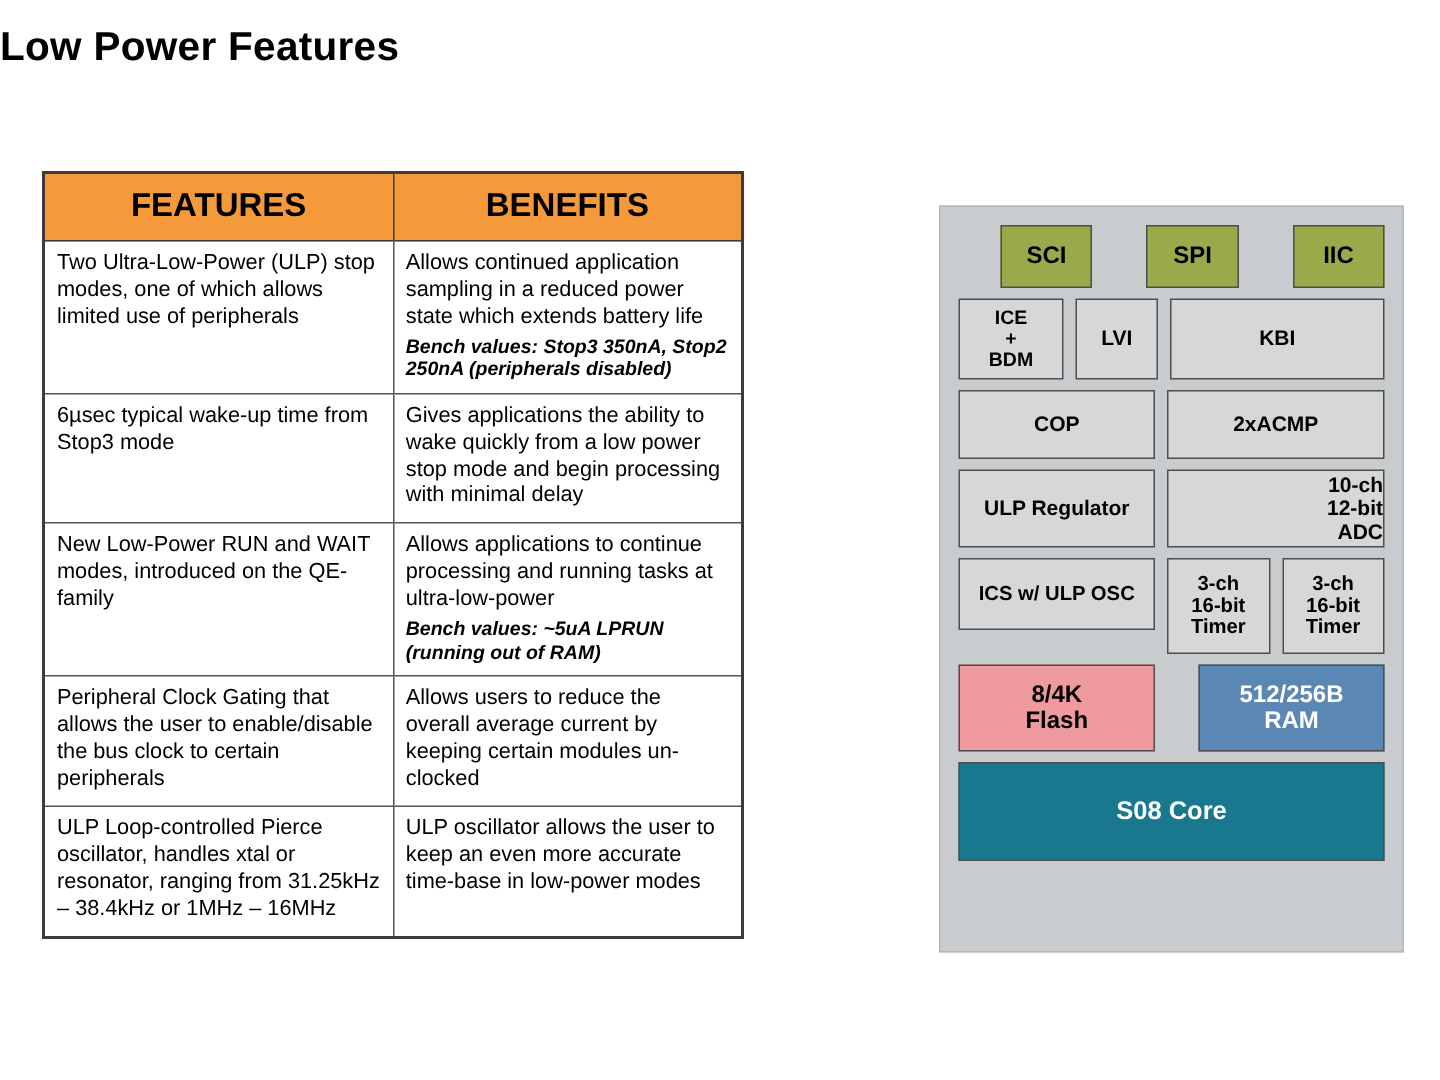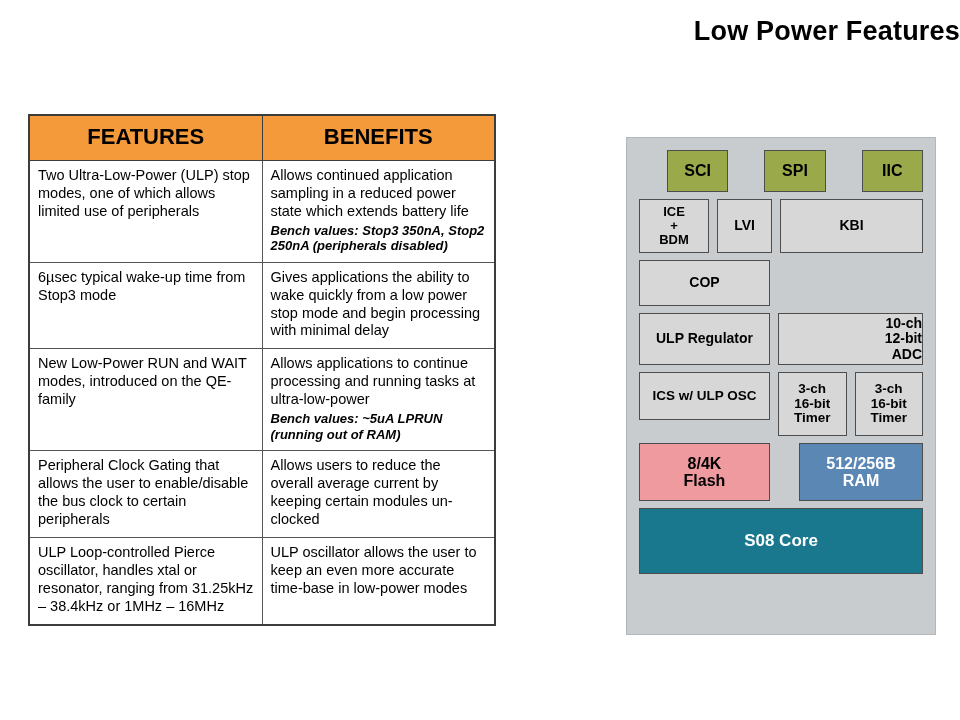--- a/index.html
+++ b/index.html
@@ -13,21 +13,21 @@
     overflow: hidden;
     position: relative;
   }
 
   
   #slide-title {
     position: absolute;
     top: 16px;
     left: 0;
     width: 960px;
-    text-align: right;
+    text-align: left;
     font-size: 27px;
     font-weight: bold;
     letter-spacing: 0.2px;
   }
 
   
   #feature-table {
     position: absolute;
     left: 28px;
     top: 114px;
@@ -162,20 +162,21 @@
       <span>ICE</span>
       <span>+</span>
       <span>BDM</span>
     </div>
     <div class="blk grey lvi">LVI</div>
     <div class="blk grey kbi">KBI</div>
   </div>
 
   <div class="row r3">
     <div class="blk grey cop">COP</div>
+    <div class="blk grey acmp">2xACMP</div>
   </div>
 
   <div class="row r4">
     <div class="blk grey ulp">ULP Regulator</div>
     <div class="blk grey adc stack">
       <span>10-ch</span>
       <span>12-bit</span>
       <span>ADC</span>
     </div>
   </div>

